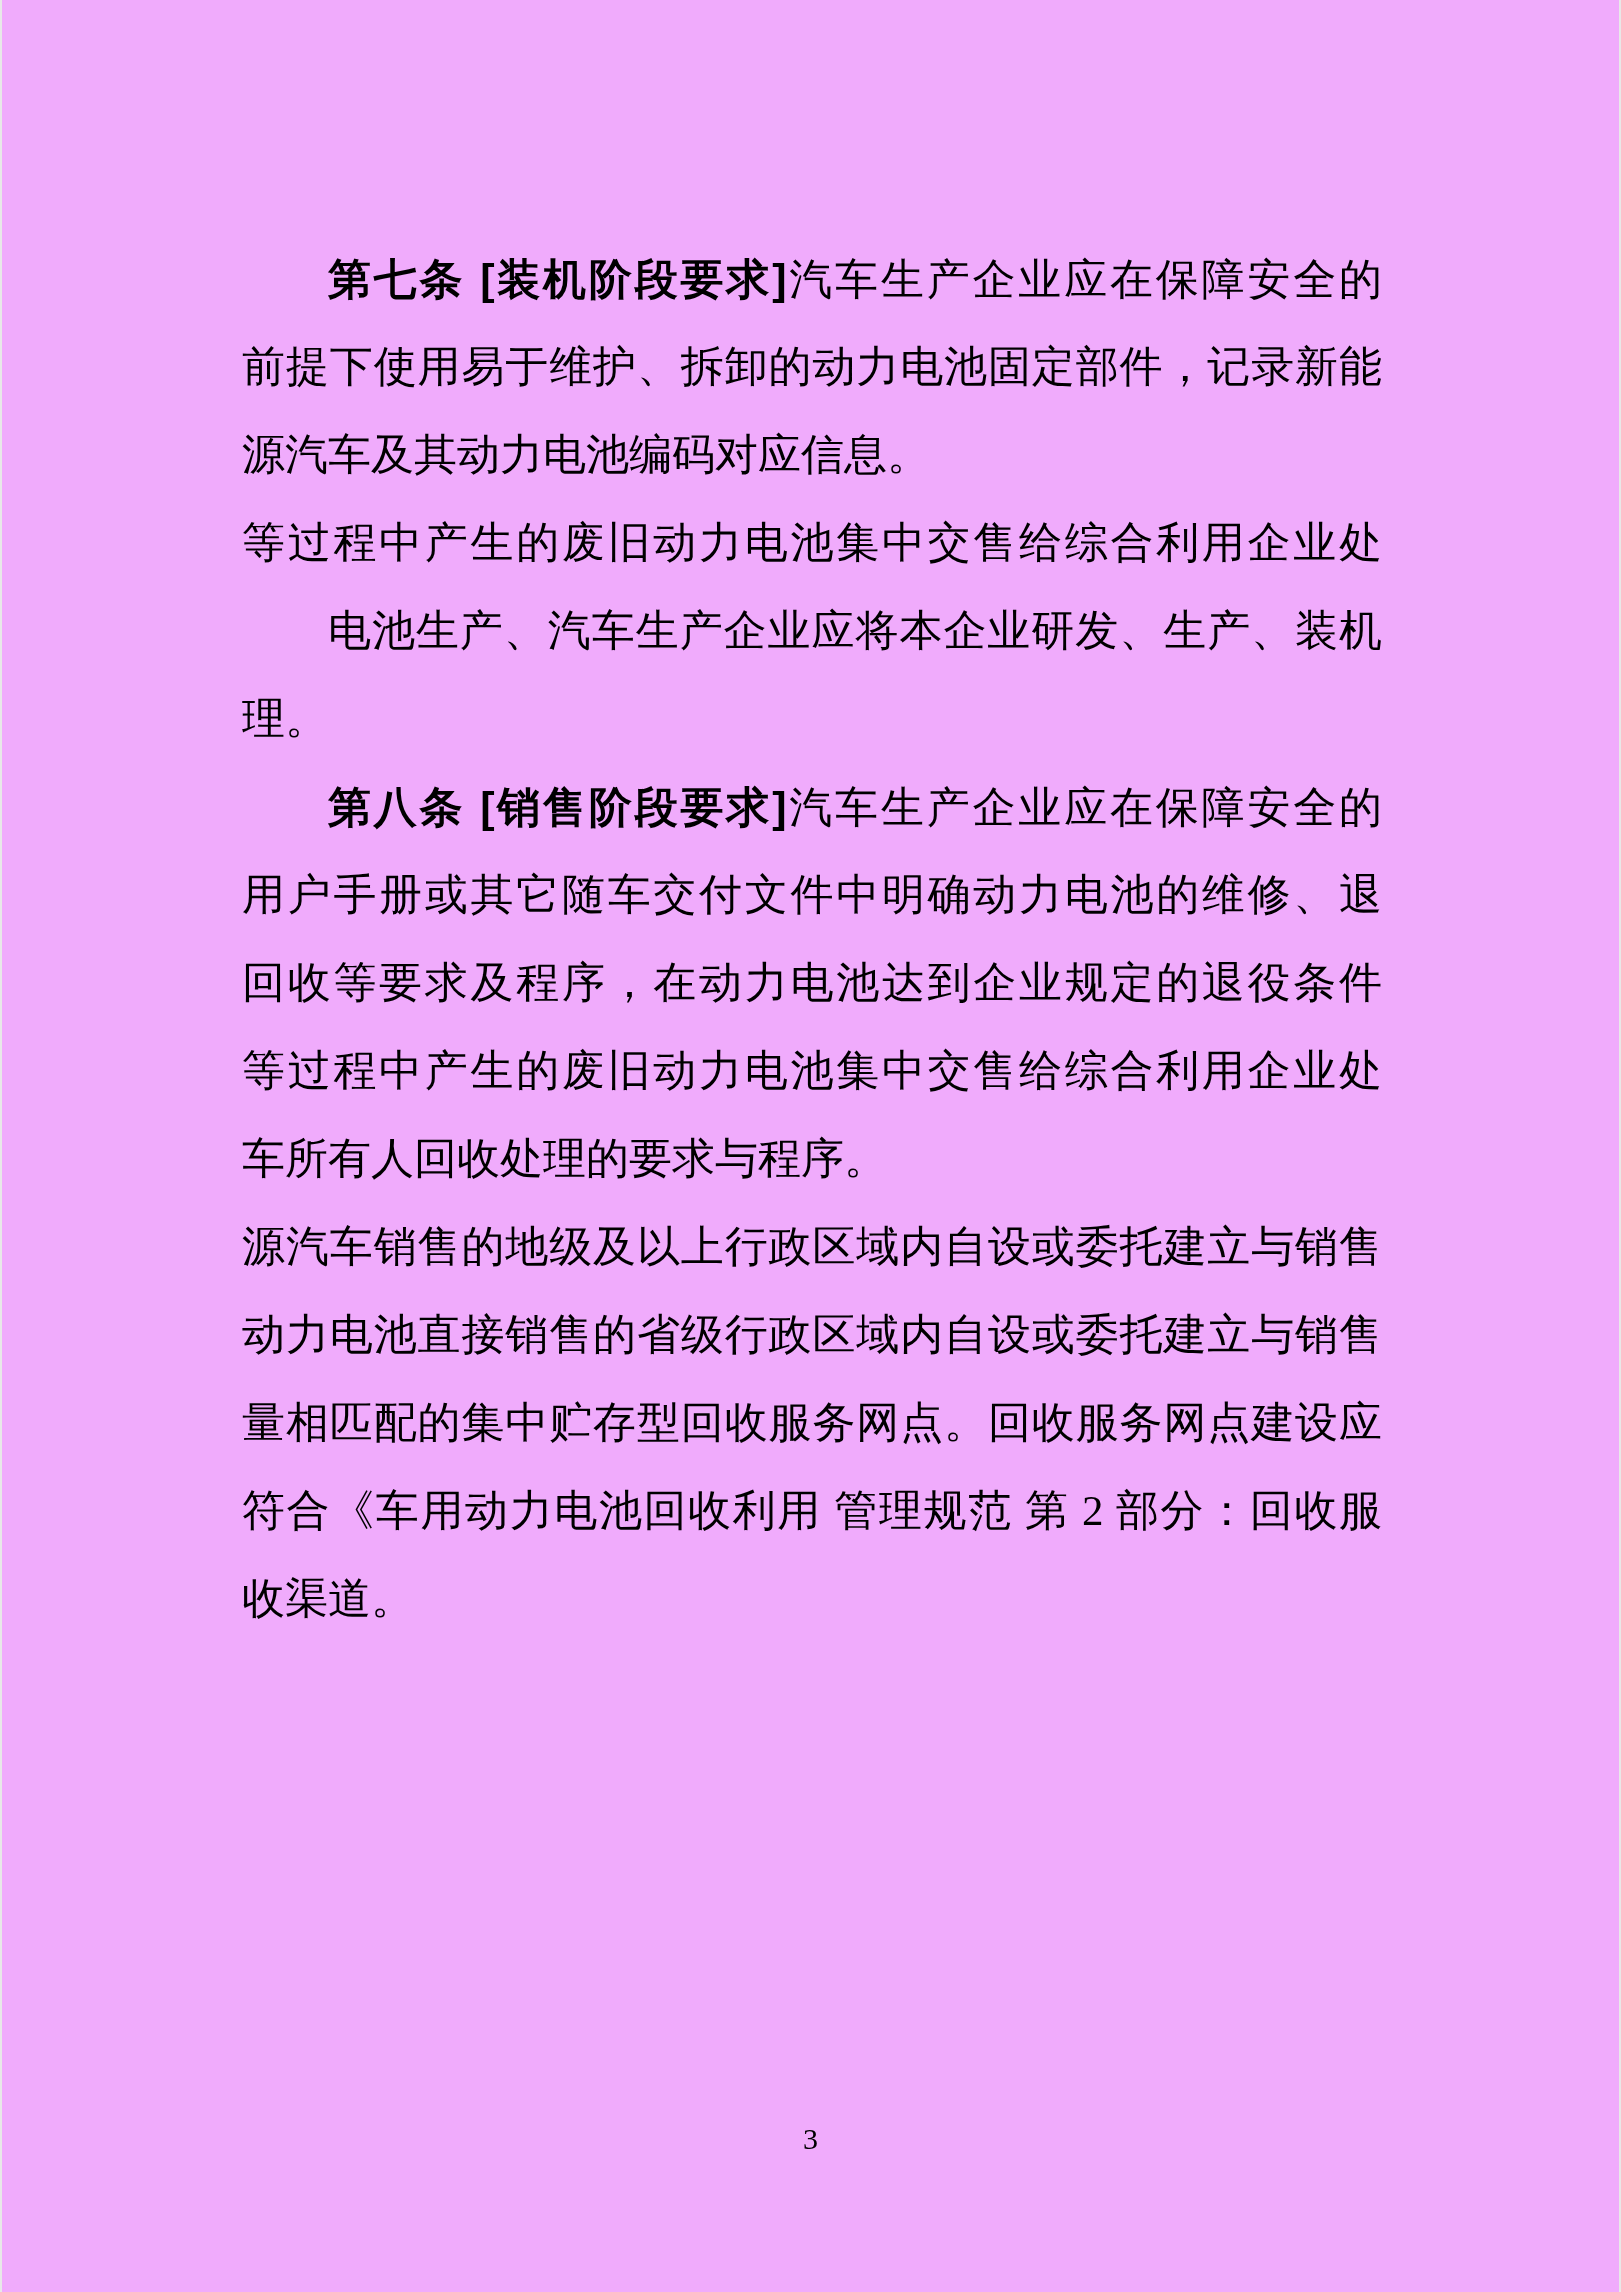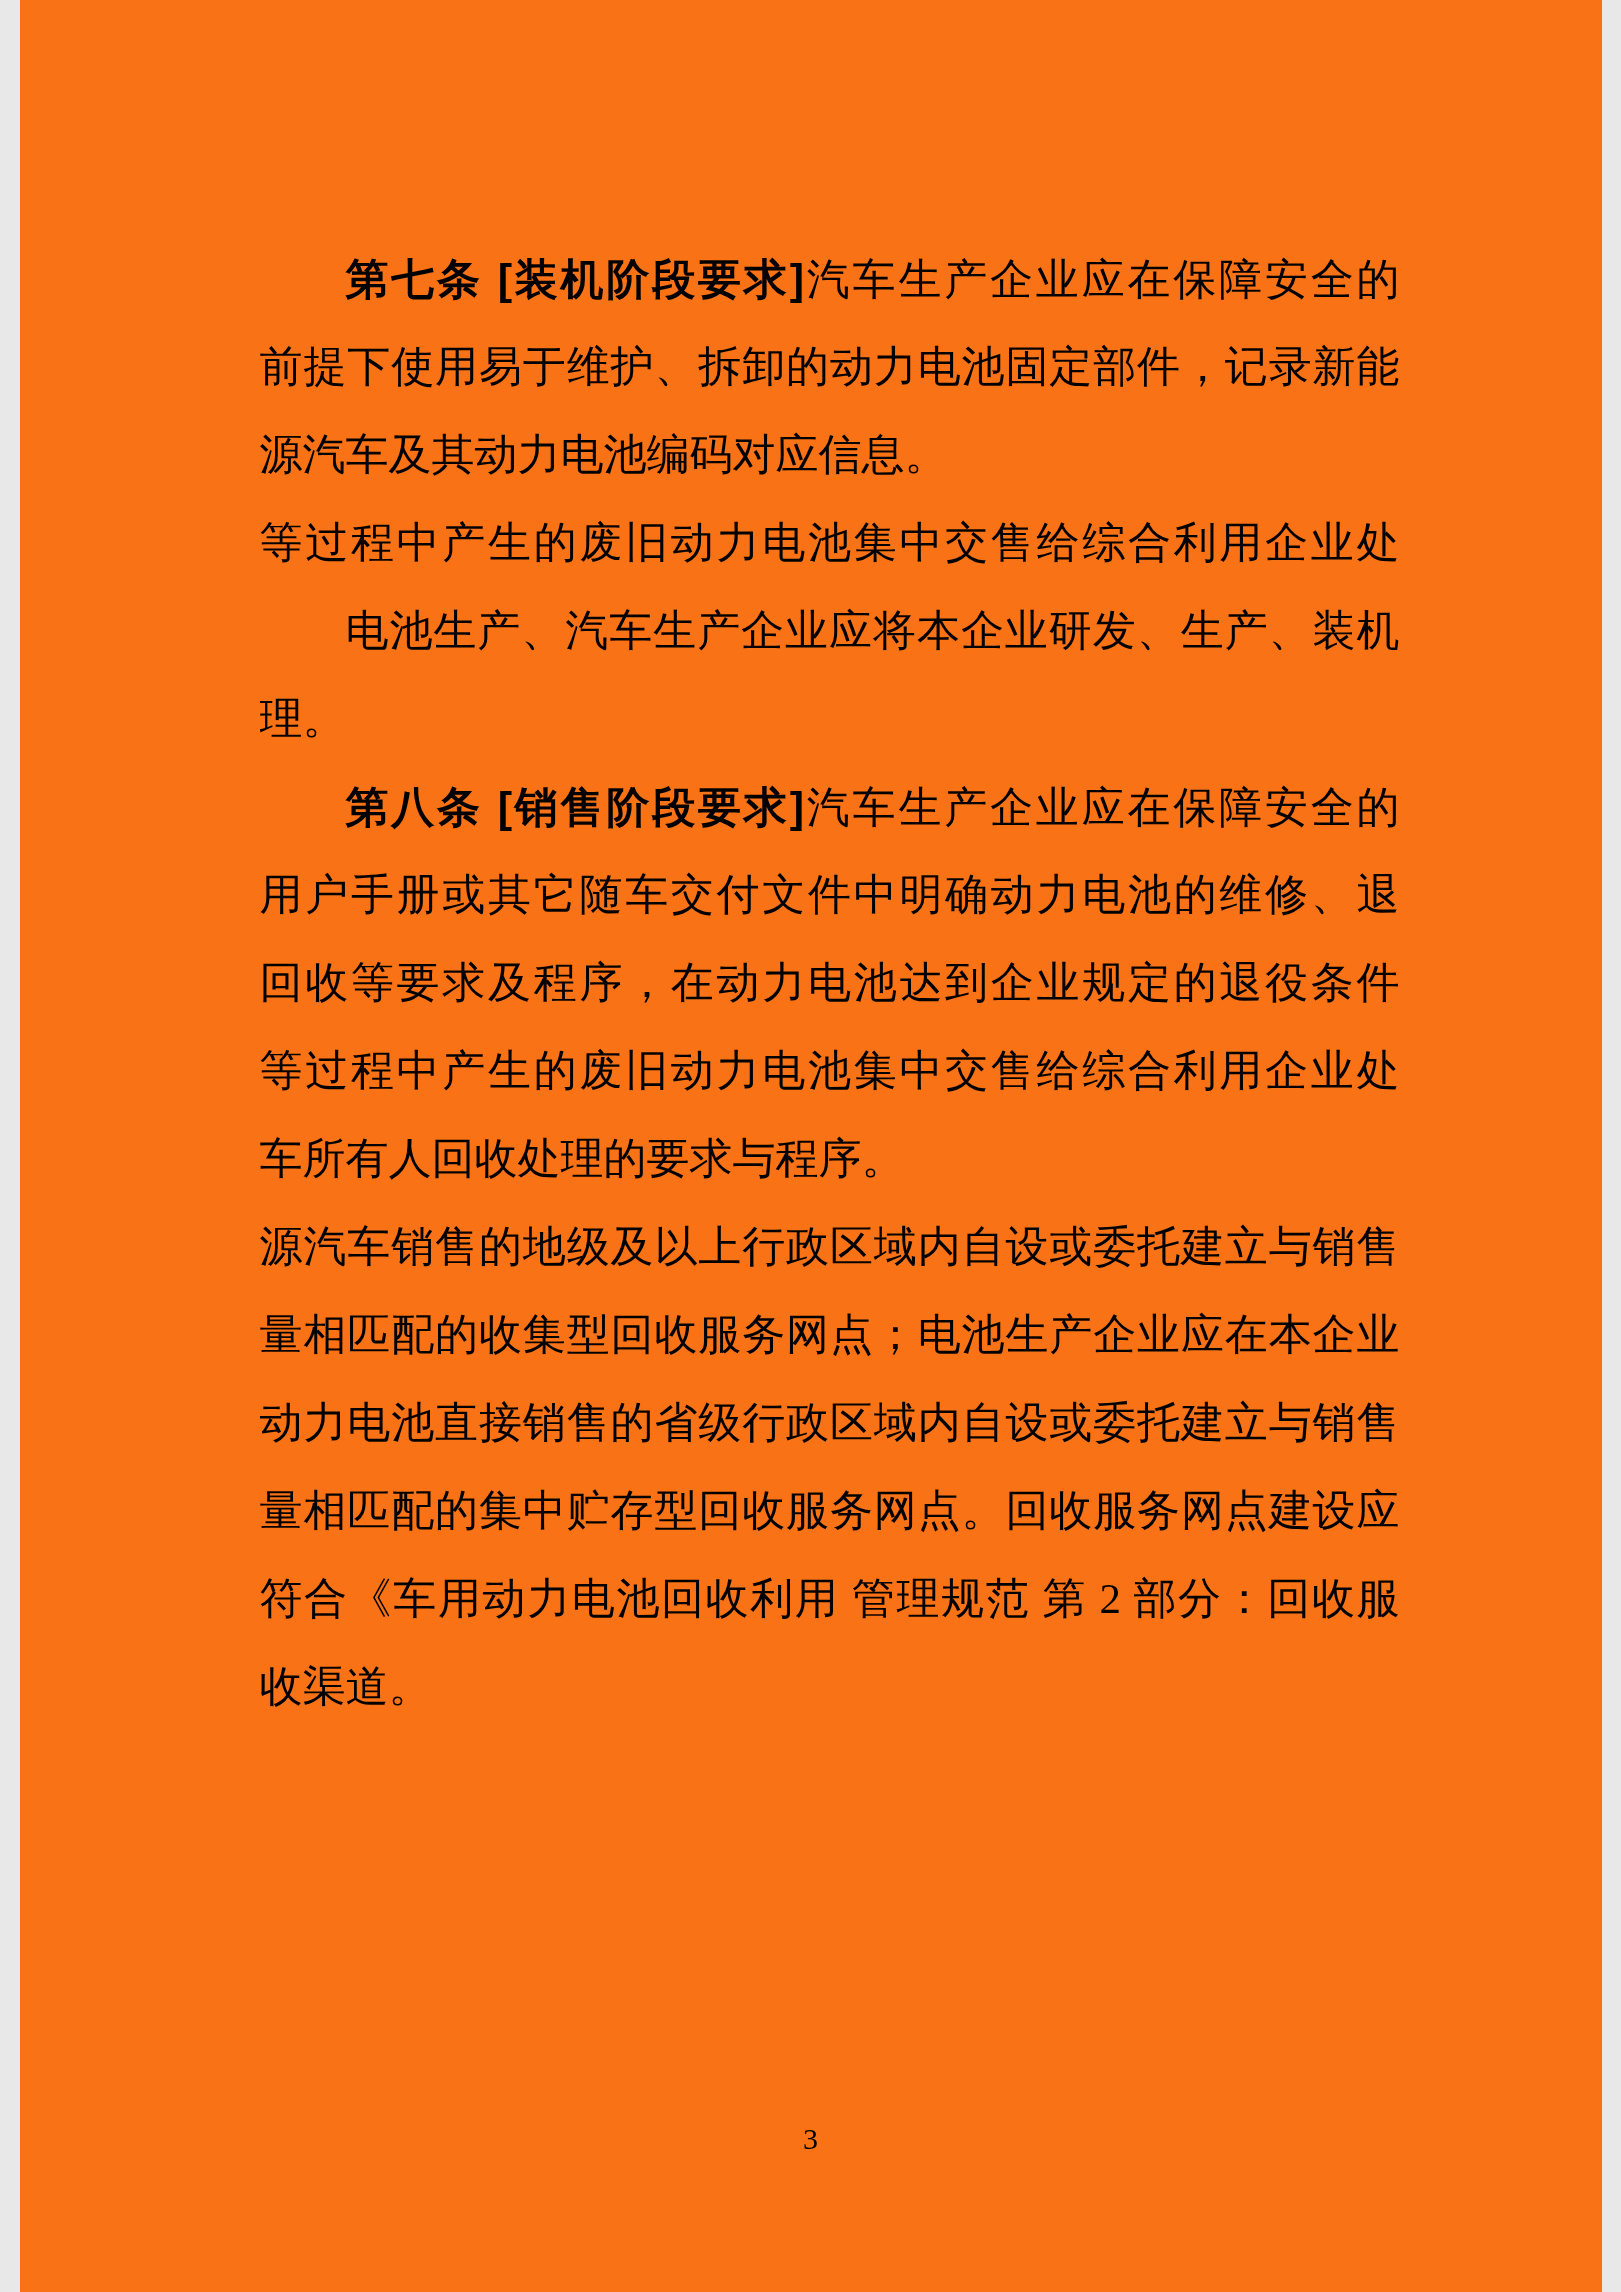--- a/index.html
+++ b/index.html
@@ -5,24 +5,25 @@
   html, body {
     margin: 0;
     padding: 0;
     background: #e8e8e8;
   }
   .page {
     position: relative;
     width: 1582px;
     height: 2293px;
     margin: 0 auto;
-    background: #f97316;
+    background: #f0abfc;
     overflow: hidden;
     font-family: "Liberation Serif", serif;
     color: #000000;
+    padding-left: 35px;
   }
   .text-block {
     position: absolute;
     left: 240px;
     top: 235px;
     width: 1140px;
   }
   .para { margin: 0; padding: 0; }
   .line {
     height: 88px;
@@ -72,21 +73,20 @@
       </div>
       <div class="para">
         <div class="line indent"><span class="bold-head">第八条 [销售阶段要求]</span><span>汽车生产企业应在保障安全的</span></div>
         <div class="line"><span>用户手册或其它随车交付文件中明确动力电池的维修、退役、</span></div>
         <div class="line"><span>回收等要求及程序，在动力电池达到企业规定的退役条件时，</span></div>
         <div class="line"><span>等过程中产生的废旧动力电池集中交售给综合利用企业处</span></div>
         <div class="line end"><span>车所有人回收处理的要求与程序。</span></div>
       </div>
       <div class="para">
         <div class="line"><span>源汽车销售的地级及以上行政区域内自设或委托建立与销售</span></div>
-        <div class="line"><span>量相匹配的收集型回收服务网点；电池生产企业应在本企业</span></div>
         <div class="line"><span>动力电池直接销售的省级行政区域内自设或委托建立与销售</span></div>
         <div class="line"><span>量相匹配的集中贮存型回收服务网点。回收服务网点建设应</span></div>
         <div class="line"><span>符合《车用动力电池回收利用 管理规范 第 2 部分：回收服</span></div>
         <div class="line end"><span>收渠道。</span></div>
       </div>
     </div>
   <div class="page-number">3</div>
 </div>
 
 

